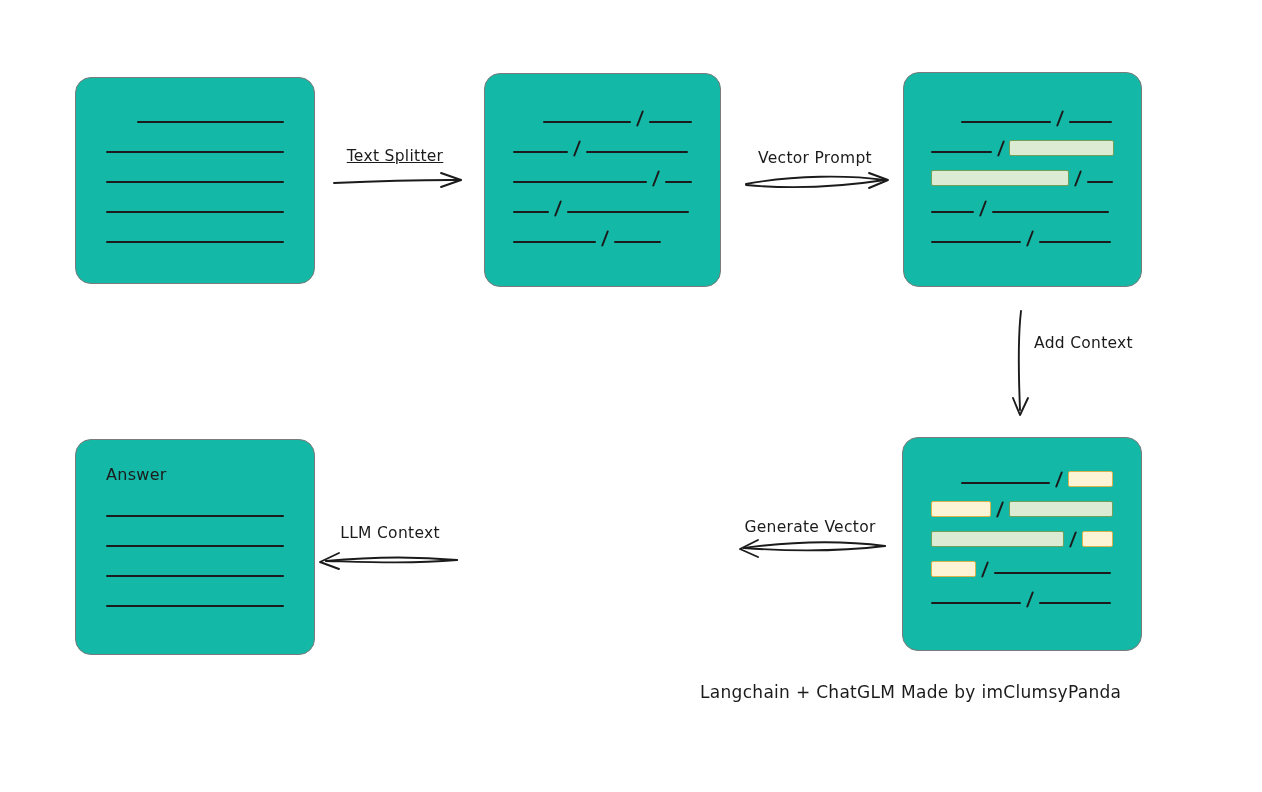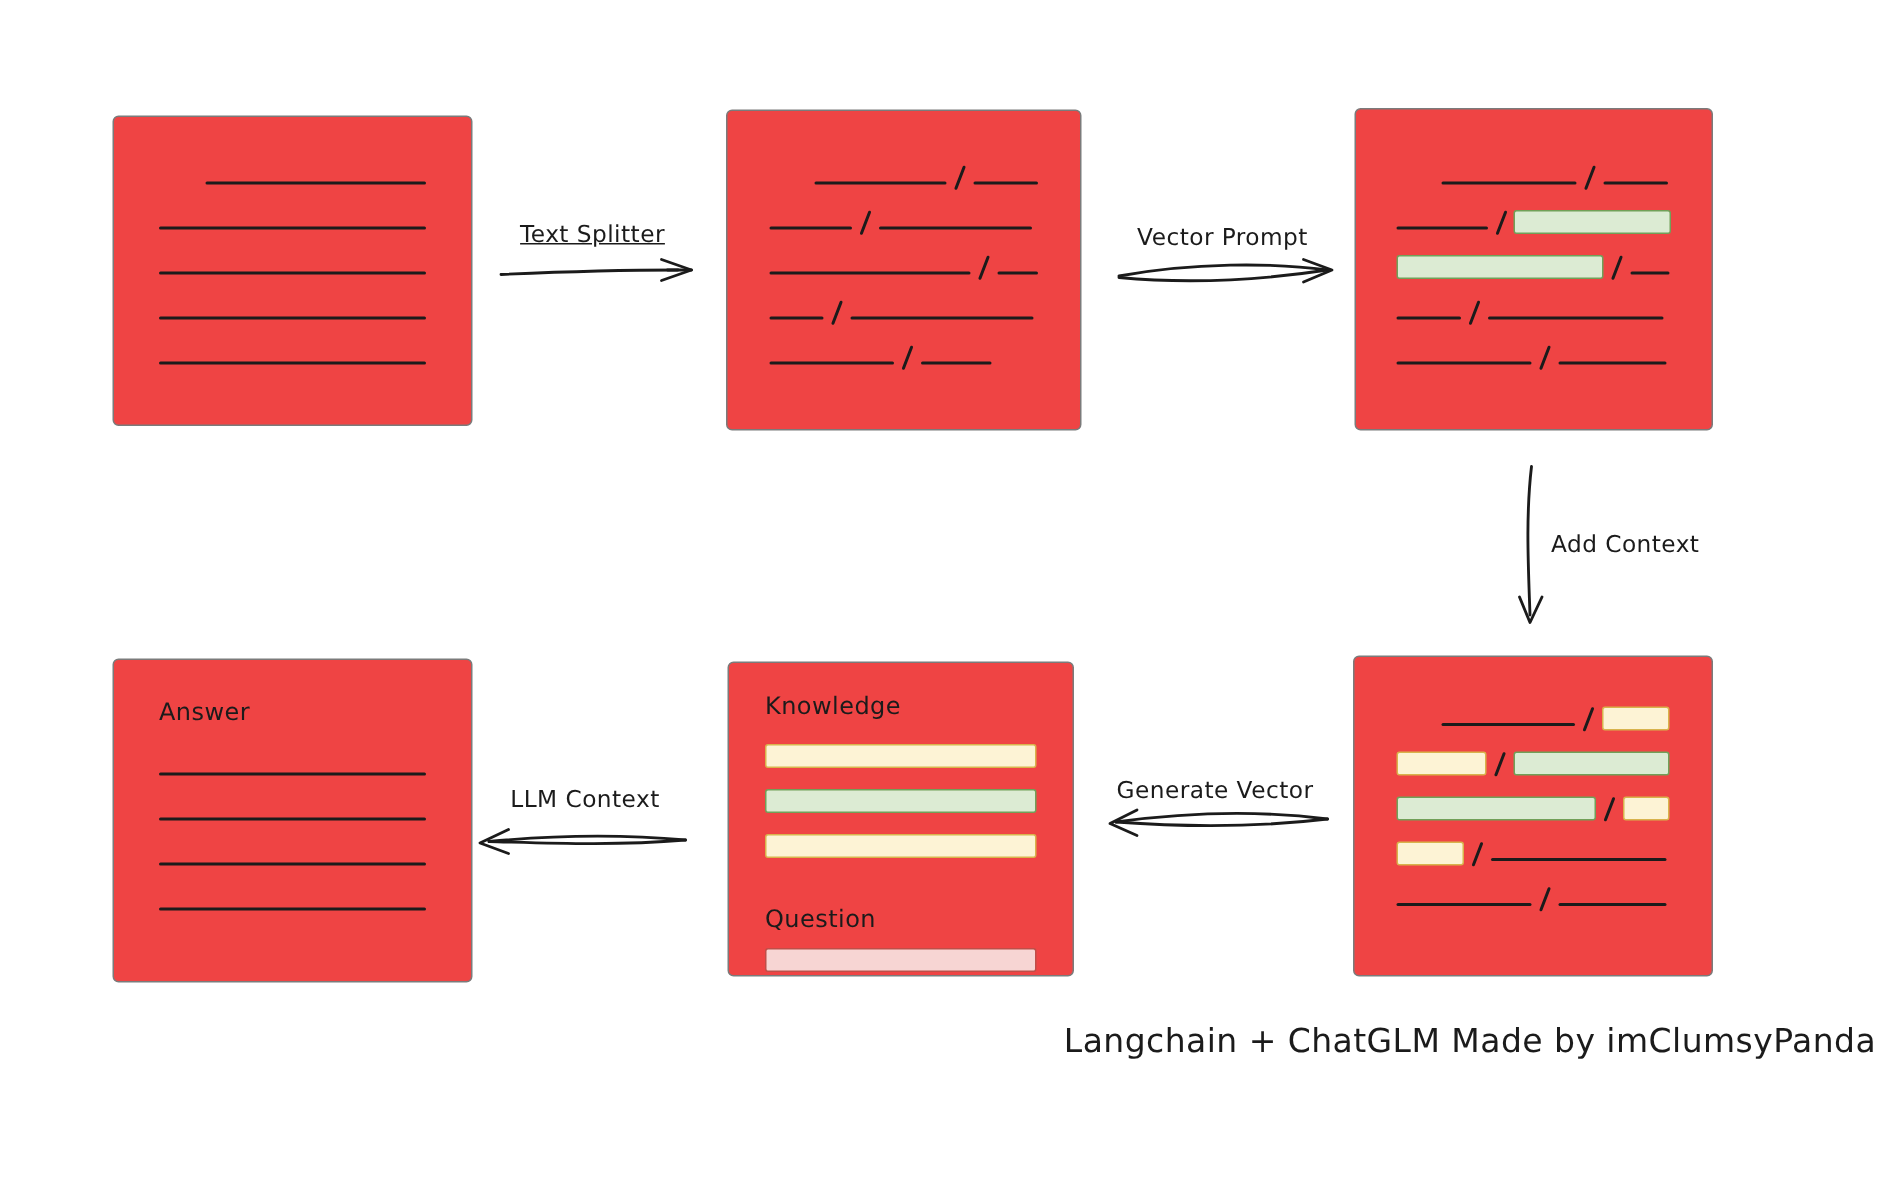--- a/index.html
+++ b/index.html
@@ -2,22 +2,22 @@
 <html><head>
 <meta charset="utf-8">
 <style>
   html,body { margin:0; padding:0; background:#ffffff; }
   .canvas {
     position:relative; width:1262px; height:792px; background:#ffffff;
     font-family:"DejaVu Sans","Liberation Sans",sans-serif; color:#1b1b1b;
     overflow:hidden;
   }
   .box {
-    position:absolute; background:#ef4444; border:1.6px solid #7b7b7b;
-    border-radius:4px; box-sizing:border-box;
+    position:absolute; background:#14b8a6; border:1.6px solid #7b7b7b;
+    border-radius:16px; box-sizing:border-box;
   }
   #box-document { left:75px;  top:77px;  width:240px; height:207px; padding:20px 30px 0 30px; }
   #box-split    { left:484px; top:73px;  width:237px; height:214px; padding:24px 28px 0 28px; }
   #box-retrieved{ left:903px; top:72px;  width:239px; height:215px; padding:25px 27px 0 27px; }
   #box-context  { left:902px; top:437px; width:240px; height:214px; padding:21px 28px 0 28px; }
   #box-prompt   { left:485px; top:441px; width:231px; height:210px; padding:18px 24px 0 24px; }
   #box-answer   { left:75px;  top:439px; width:240px; height:216px; padding:24px 30px 0 30px; }
 
   .chunk-row { height:30px; display:flex; align-items:flex-end; column-gap:8px; }
   .rows-top .chunk-row { align-items:flex-start; }
@@ -35,31 +35,31 @@
   #box-prompt .box-title { margin-bottom:14px; }
   #box-prompt .title-question { margin-top:16px; margin-bottom:8px; }
   #box-answer .box-title { margin-bottom:6px; }
 
   .arrow-label {
     position:absolute; font-size:15.5px; line-height:19px; letter-spacing:0.3px;
     text-align:center; white-space:nowrap;
   }
   #lbl-text-splitter   { left:330px; top:147px; width:130px;text-decoration:underline; }
   #lbl-vector-search   { left:743px; top:149px; width:144px; }
-  #lbl-add-context     { left:1034px; top:354px; width:120px; text-align:left; }
+  #lbl-add-context     { left:1034px; top:334px; width:120px; text-align:left; }
   #lbl-generate-prompt { left:733px; top:518px; width:154px; }
   #lbl-llm-response    { left:323px; top:524px; width:134px; }
 
   .overlay { position:absolute; left:0; top:0; pointer-events:none; }
   .overlay path { fill:none; stroke:#1b1b1b; stroke-width:1.9;
                   stroke-linecap:round; stroke-linejoin:round; }
 
   .caption {
     position:absolute; left:700px; top:682px; width:560px;
-    font-size:22px; text-align:center; letter-spacing:0.3px; white-space:nowrap;
+    font-size:17px; letter-spacing:0.3px; white-space:nowrap;
   }
 </style>
 </head>
 <body>
 
 <div class="canvas">
 
   <div class="box" id="box-document">
     <div>
         <div class="chunk-row" style="padding-left: 31px;">
@@ -163,40 +163,20 @@
           <div class="hline" style="width: 117px;"></div>
         </div>
         <div class="chunk-row">
           <div class="hline" style="width: 90px;"></div>
           <div class="slash"></div>
           <div class="hline" style="width: 72px;"></div>
         </div>
       </div>
   </div>
 
-  <div class="box" id="box-prompt">
-    <div class="box-title">Knowledge</div>
-    <div class="rows-top">
-        <div class="chunk-row">
-          <div class="bar yellow" style="width: 183px;"></div>
-        </div>
-        <div class="chunk-row">
-          <div class="bar green" style="width: 183px;"></div>
-        </div>
-        <div class="chunk-row">
-          <div class="bar yellow" style="width: 183px;"></div>
-        </div>
-      </div>
-    <div class="box-title title-question">Question</div>
-    <div class="rows-top">
-        <div class="chunk-row">
-          <div class="bar red" style="width: 183px;"></div>
-        </div>
-      </div>
-  </div>
 
   <div class="box" id="box-answer">
     <div class="box-title">Answer</div>
     <div>
         <div class="chunk-row">
           <div class="hline" style="width: 180px;"></div>
         </div>
         <div class="chunk-row">
           <div class="hline" style="width: 180px;"></div>
         </div>

